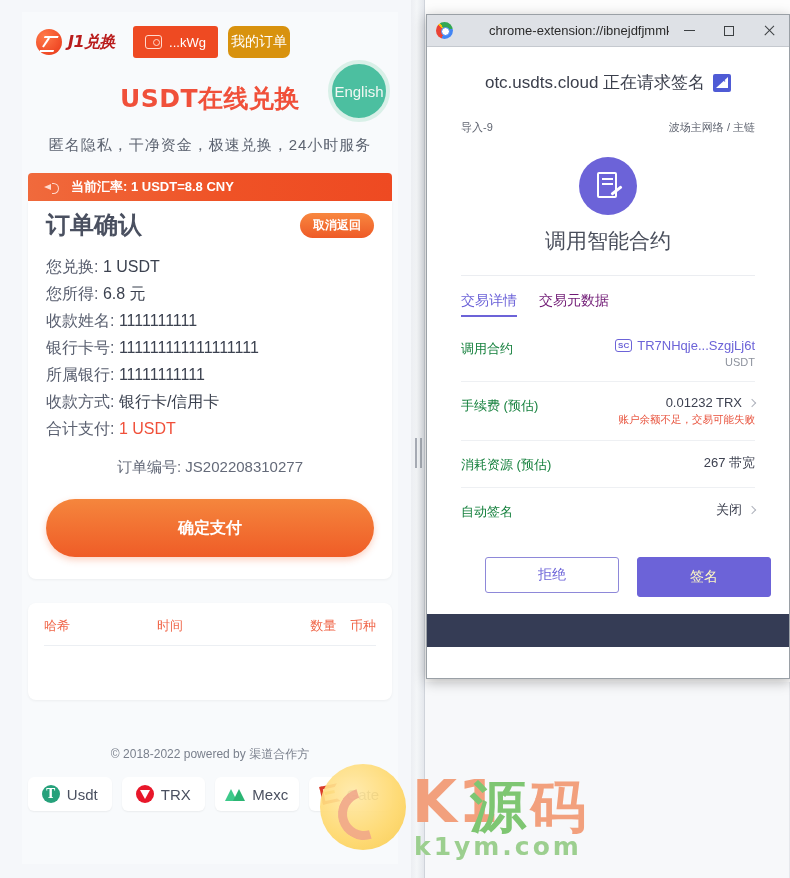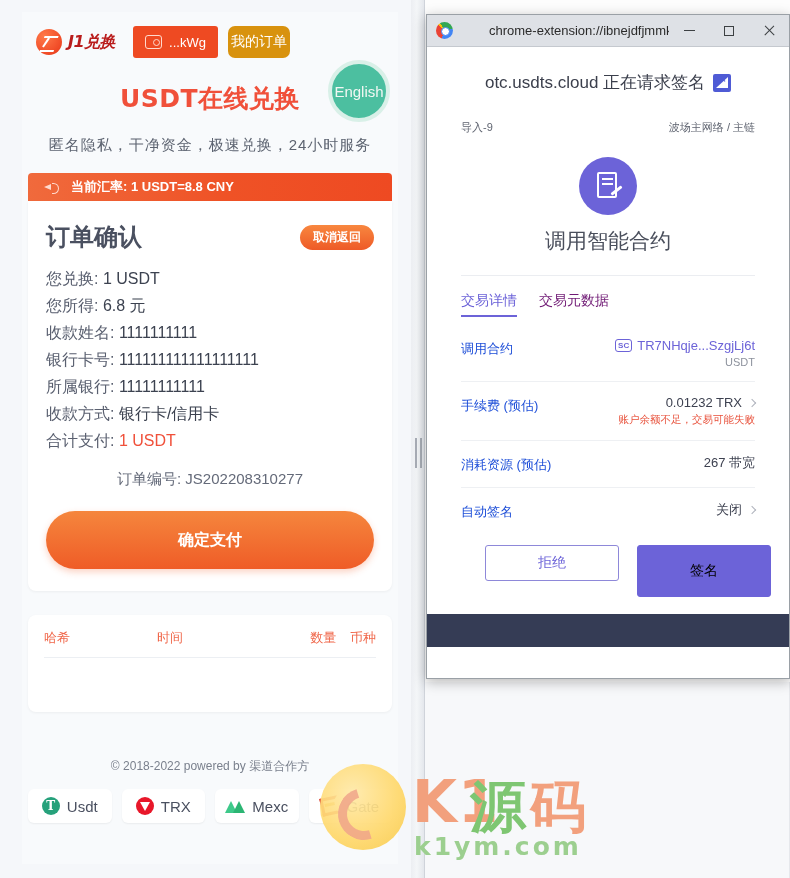--- a/index.html
+++ b/index.html
@@ -129,21 +129,21 @@
     border-color: transparent #ffd9cd transparent transparent;
   }
   .speaker::after {
     content: ""; position: absolute; left: 8px; top: 1.5px;
     width: 6px; height: 9px; border: 1.5px solid #ffd9cd; border-left: none;
     border-radius: 0 8px 8px 0;
   }
 
   .card {
     margin: 0 6px; background: #fff; border-radius: 0 0 8px 8px;
-    padding: 20px 18px 22px 18px; box-shadow: 0 1px 3px rgba(0,0,0,.05);
+    padding: 8px 18px 22px 18px; box-shadow: 0 1px 3px rgba(0,0,0,.05);
   }
   .card-head { display: flex; align-items: center; justify-content: space-between; }
   .card-title { font-size: 24px; font-weight: 700; color: #4a5060; }
   .btn-cancel {
     background: linear-gradient(180deg, #f8873f 0%, #ee5a27 100%);
     color: #fff; border: none; border-radius: 14px; height: 25px; padding: 0 13px;
     font-size: 12px; font-weight: 700; cursor: pointer;
   }
   .rows { margin-top: 12px; }
   .row { font-size: 16px; color: #5a6070; line-height: 27px; }
@@ -329,21 +329,21 @@
   }
   .tab { font-size: 14px; color: #701a75; cursor: pointer; padding-bottom: 5px; }
   .tab.active { color: #6c63d8; border-bottom: 2px solid #6c63d8; }
 
   .dlist { margin-top: 8px; }
   .dl-row {
     display: flex; justify-content: space-between; align-items: flex-start;
     padding: 13px 0; border-bottom: 1px solid #eef0f3; font-size: 13px;
   }
   .dl-row:last-child { border-bottom: none; }
-  .dl-k { color: #1d4ed8; flex: none; padding-top: 2px; }
+  .dl-k { color: #15803d; flex: none; padding-top: 2px; }
   .dl-v { text-align: right; color: #3d4150; }
   .addr { color: #6c63d8; display: flex; align-items: center; gap: 5px; justify-content: flex-end; }
   .sc-tag {
     border: 1px solid #6c63d8; border-radius: 3px; font-size: 8px; color: #6c63d8;
     padding: 0 2px; line-height: 11px; font-weight: 700;
   }
   .sub { color: #8d929d; font-size: 11px; margin-top: 3px; }
   .warn { color: #e8503a; font-size: 10.5px; margin-top: 3px; }
   .chev {
     display: inline-block; width: 6px; height: 6px; margin-left: 7px;
@@ -354,22 +354,22 @@
 
   .ext-actions {
     position: absolute; left: 18px; right: 18px; bottom: 50px;
     display: flex; gap: 18px; margin-left: 40px;
   }
   .btn-reject {
     flex: 1; height: 36px; background: #fff; border: 1px solid #8e88d9;
     border-radius: 3px; color: #6c63d8; font-size: 14px; cursor: pointer;
   }
   .btn-sign {
-    flex: 1; height: 52px; background: #6c63d8; border: 1px solid #6c63d8;
-    border-radius: 3px; color: #000000; font-size: 14px; cursor: pointer;
+    flex: 1; height: 40px; background: #6c63d8; border: 1px solid #6c63d8;
+    border-radius: 3px; color: #fef9c3; font-size: 14px; cursor: pointer;
   }
   .ext-foot {
     position: absolute; left: 0; bottom: 0; width: 100%; height: 33px;
     background: #353c55;
   }
 </style>
 </head>
 <body>
 
 <div id="root">

